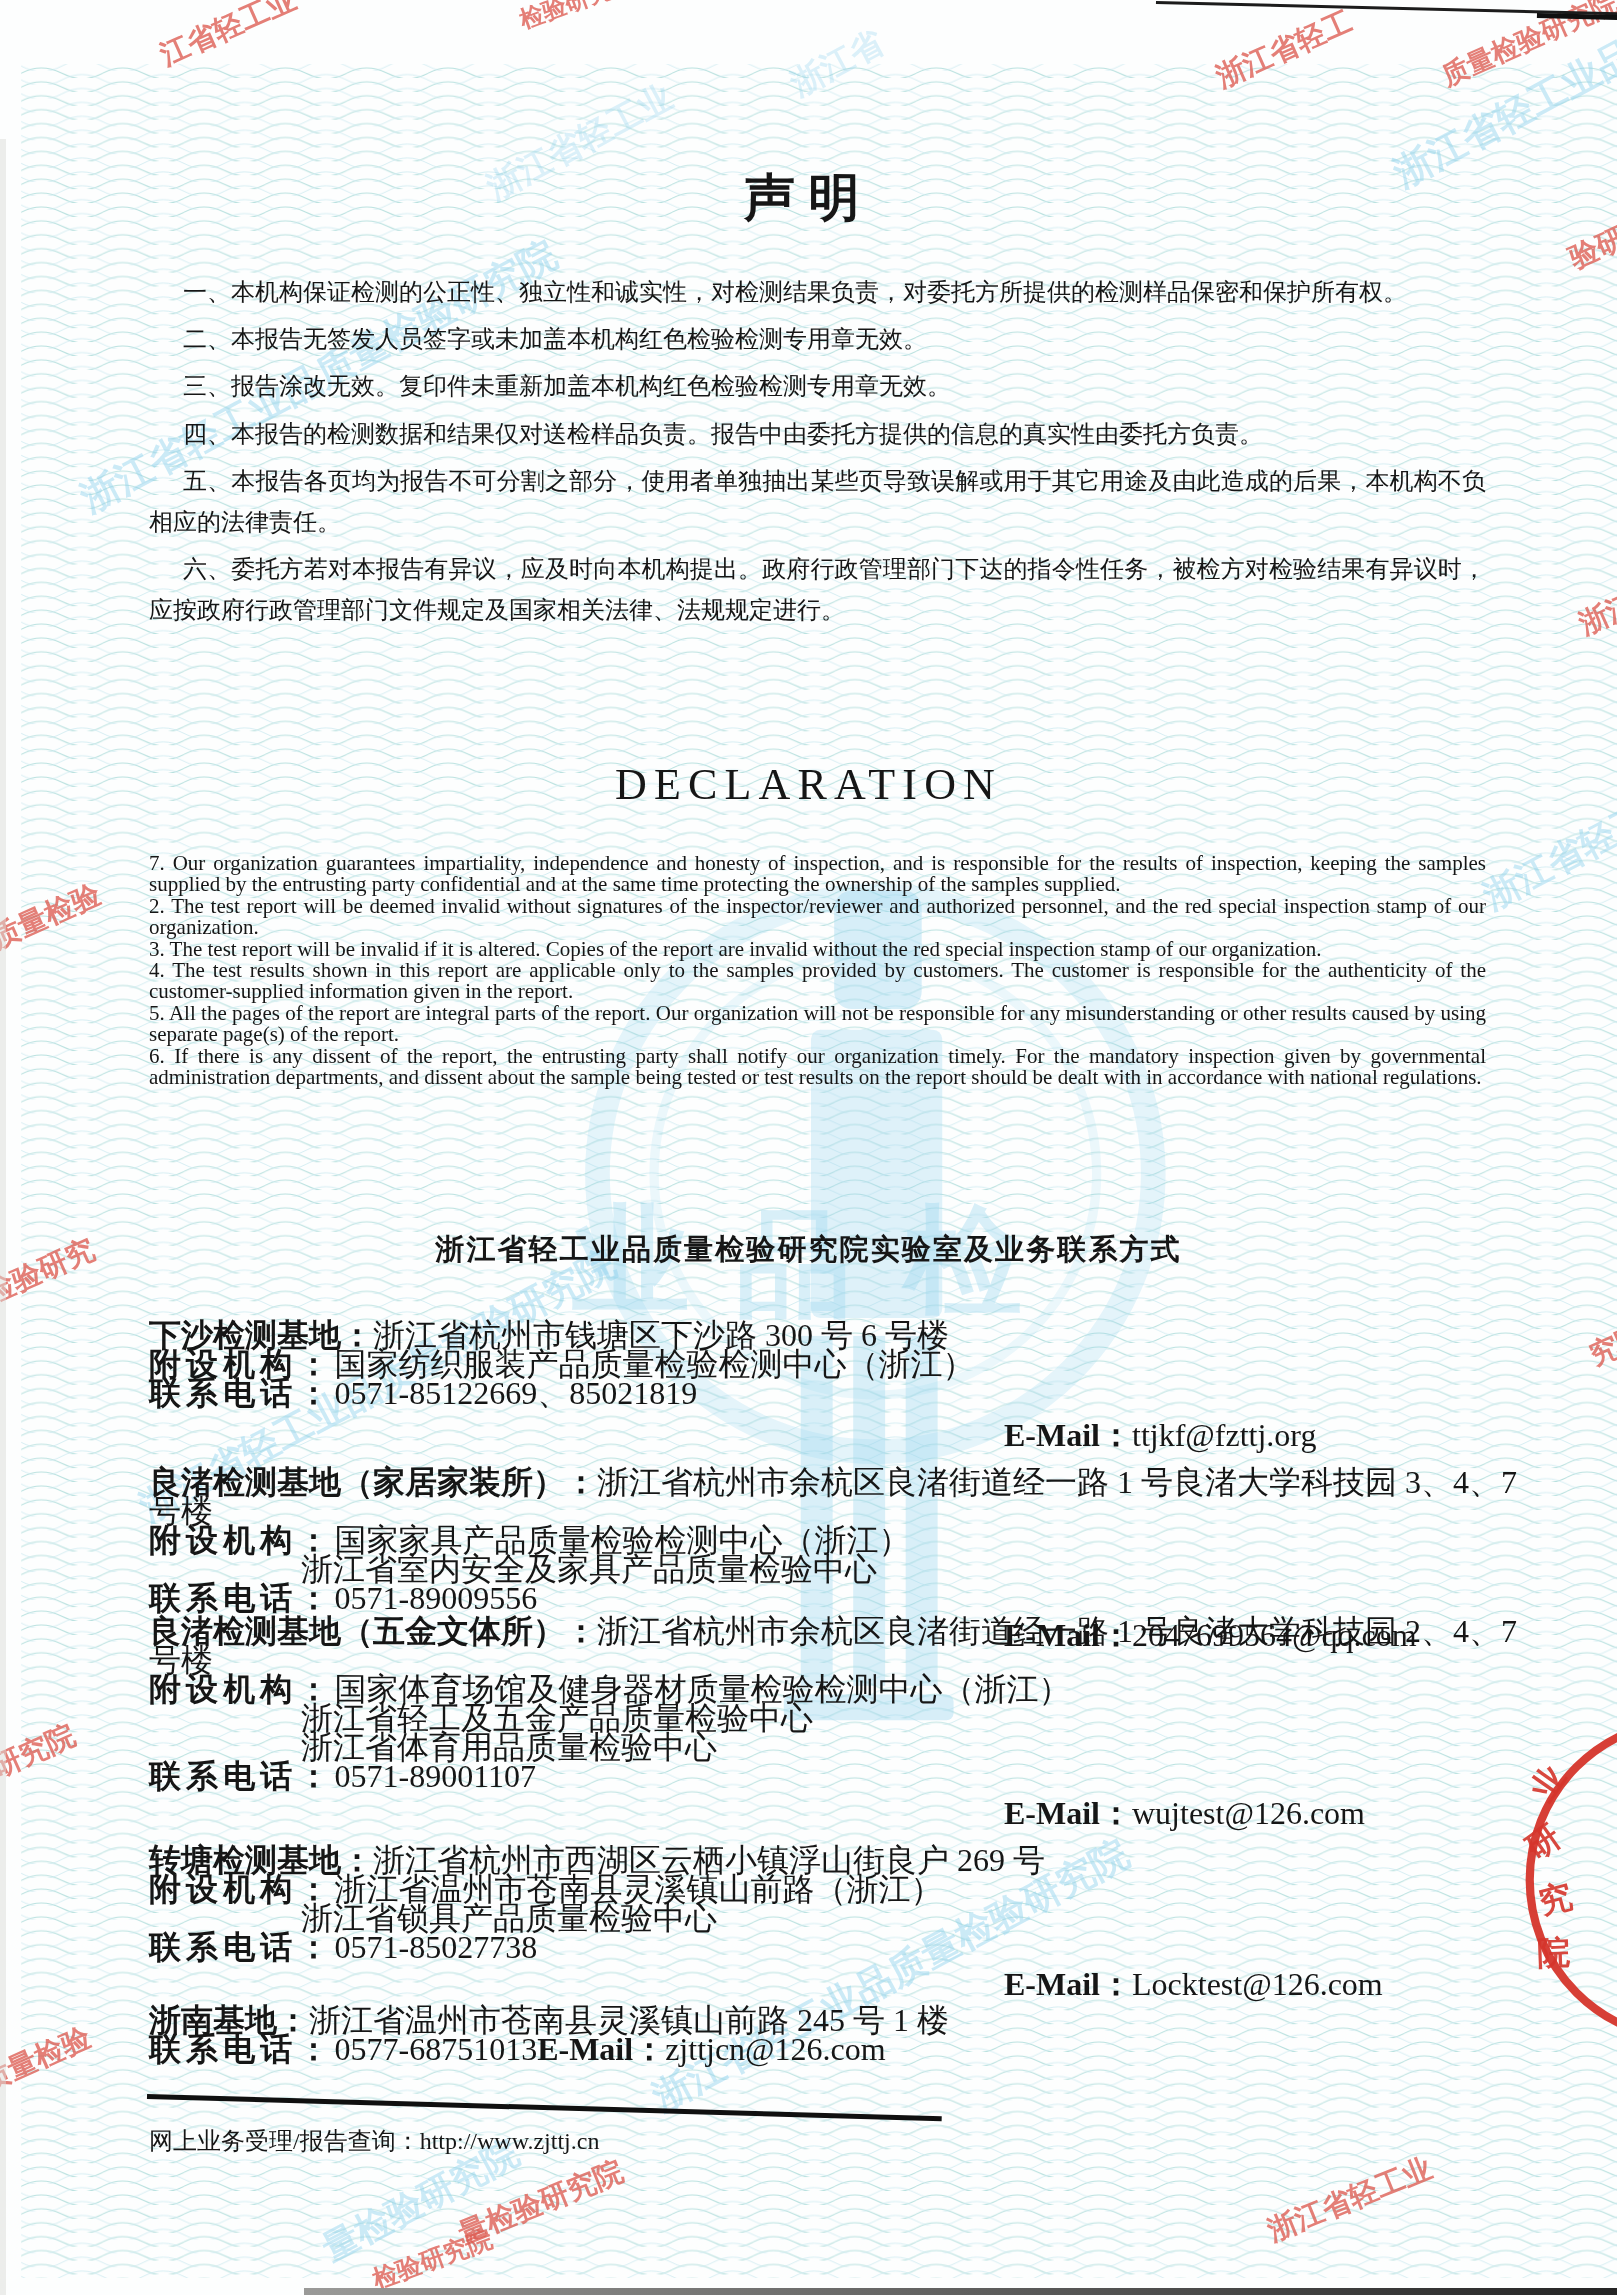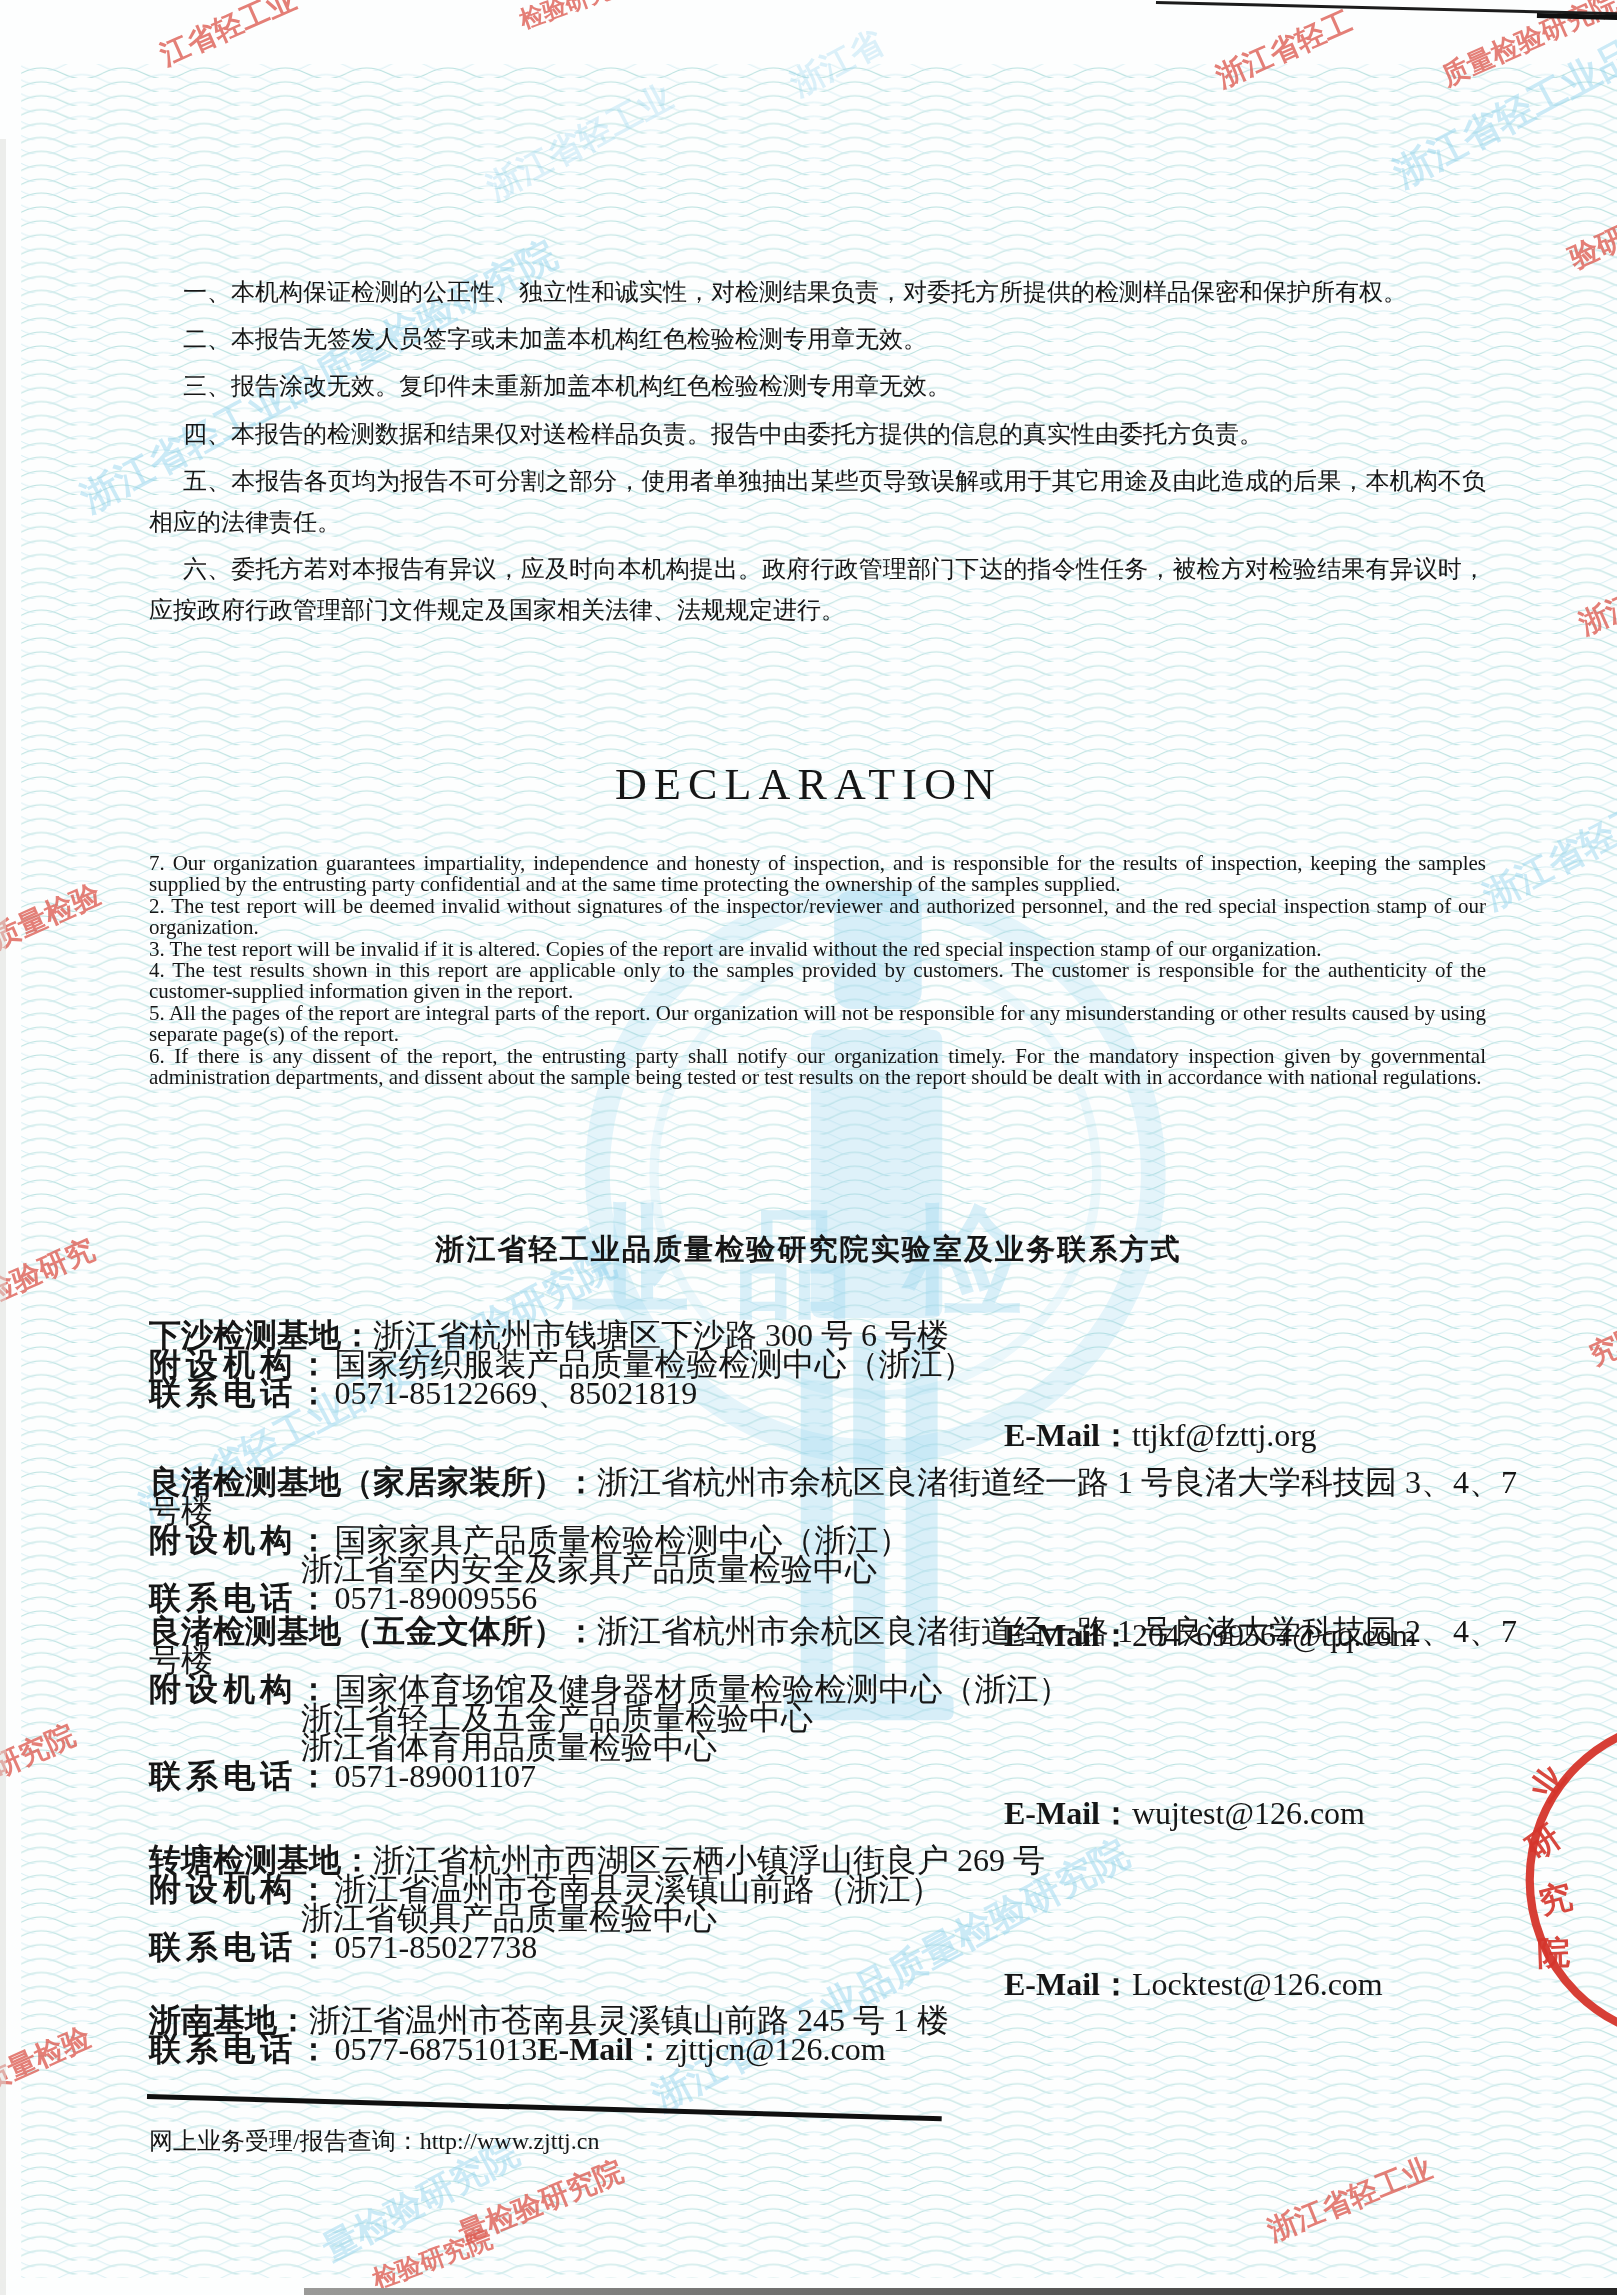--- a/index.html
+++ b/index.html
@@ -100,20 +100,21 @@
   <span class="wm red" style="left:1573px;top:608px;transform:rotate(-24deg);">浙江省</span>
   <span class="wm red" style="left:-15.4px;top:922px;transform:rotate(-24deg);">质量检验</span>
   <span class="wm red" style="left:-20.6px;top:1277px;transform:rotate(-24deg);">检验研究</span>
   <span class="wm red" style="left:-14.4px;top:1751px;transform:rotate(-24deg);">研究院</span>
   <span class="wm red" style="left:-25px;top:2065px;transform:rotate(-24deg);">质量检验</span>
   <span class="wm red" style="left:453px;top:2217px;transform:rotate(-22deg);">量检验研究院</span>
   <span class="wm red" style="left:1262px;top:2214px;transform:rotate(-22deg);">浙江省轻工业</span>
   <span class="wm red" style="left:368px;top:2265px;transform:rotate(-20deg);font-size:25px;">检验研究院</span>
   <span class="wm red" style="left:1583px;top:1339px;transform:rotate(-24deg);">究院</span>
 
+  <h1 class="title-cn">声明</h1>
 
   <div class="cn-block">
     <p>一、本机构保证检测的公正性、独立性和诚实性，对检测结果负责，对委托方所提供的检测样品保密和保护所有权。</p>
     <p>二、本报告无签发人员签字或未加盖本机构红色检验检测专用章无效。</p>
     <p>三、报告涂改无效。复印件未重新加盖本机构红色检验检测专用章无效。</p>
     <p>四、本报告的检测数据和结果仅对送检样品负责。报告中由委托方提供的信息的真实性由委托方负责。</p>
     <p>五、本报告各页均为报告不可分割之部分，使用者单独抽出某些页导致误解或用于其它用途及由此造成的后果，本机构不负相应的法律责任。</p>
     <p>六、委托方若对本报告有异议，应及时向本机构提出。政府行政管理部门下达的指令性任务，被检方对检验结果有异议时，应按政府行政管理部门文件规定及国家相关法律、法规规定进行。</p>
   </div>
 

